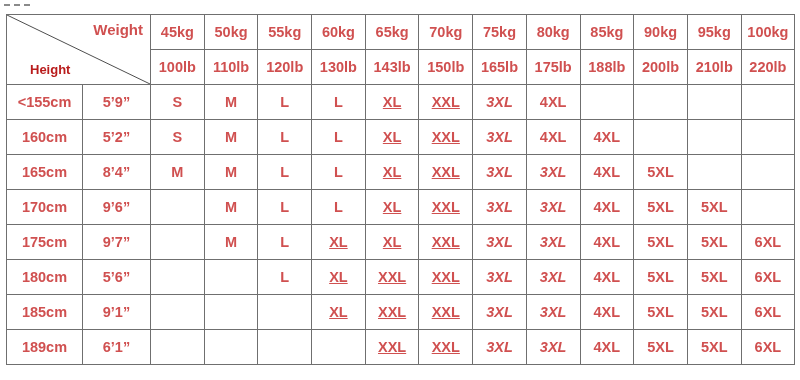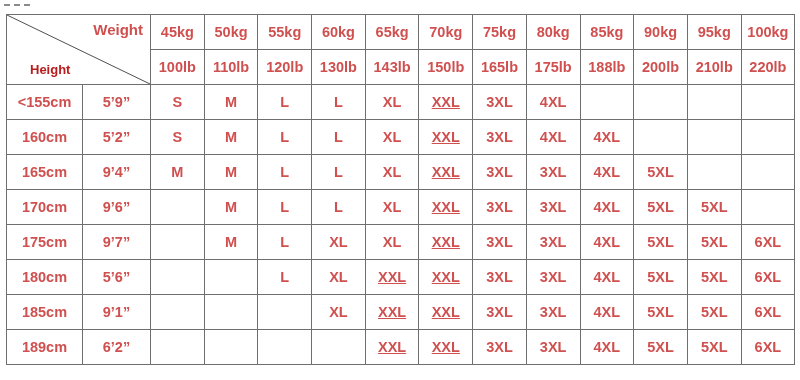--- a/index.html
+++ b/index.html
@@ -106,23 +106,23 @@
   .cell {
     color: #2b2b2b;
     font-size: 13.5px;
     font-weight: bold;
   }
   .cell.empty { color: transparent; }
 
   .sz-S    { background: #f3f3f3; }
   .sz-M    { background: #d9d9d9; }
   .sz-L    { background: #c2c2c2; }
-  .sz-XL   { background: #a8a8a8; }
+  .sz-XL   { background: #a8a8a8; text-decoration: underline; }
   .sz-XXL  { background: #7f7f7f; text-decoration: underline; }
-  .sz-3XL  { background: #fbe3d2; }
+  .sz-3XL  { background: #fbe3d2; font-style: italic; }
   .sz-4XL  { background: #f7c7a4; }
   .sz-5XL  { background: #f3ad81; }
   .sz-6XL  { background: #c4571a; }
   .sz-none { background: #ffffff; }
 </style>
 </head>
 <body>
 
 <div class="page">
 
@@ -212,21 +212,21 @@
           <td class="cell sz-XXL">XXL</td>
           <td class="cell sz-3XL">3XL</td>
           <td class="cell sz-4XL">4XL</td>
           <td class="cell sz-4XL">4XL</td>
           <td class="cell sz-none empty"></td>
           <td class="cell sz-none empty"></td>
           <td class="cell sz-none empty"></td>
         </tr>
         <tr>
           <td class="rh-cm">165cm</td>
-          <td class="rh-ft">9’4”</td>
+          <td class="rh-ft">8’4”</td>
           <td class="cell sz-M">M</td>
           <td class="cell sz-M">M</td>
           <td class="cell sz-L">L</td>
           <td class="cell sz-L">L</td>
           <td class="cell sz-XL">XL</td>
           <td class="cell sz-XXL">XXL</td>
           <td class="cell sz-3XL">3XL</td>
           <td class="cell sz-3XL">3XL</td>
           <td class="cell sz-4XL">4XL</td>
           <td class="cell sz-5XL">5XL</td>
@@ -292,21 +292,21 @@
           <td class="cell sz-XXL">XXL</td>
           <td class="cell sz-3XL">3XL</td>
           <td class="cell sz-3XL">3XL</td>
           <td class="cell sz-4XL">4XL</td>
           <td class="cell sz-5XL">5XL</td>
           <td class="cell sz-5XL">5XL</td>
           <td class="cell sz-6XL">6XL</td>
         </tr>
         <tr>
           <td class="rh-cm">189cm</td>
-          <td class="rh-ft">6’2”</td>
+          <td class="rh-ft">6’1”</td>
           <td class="cell sz-none empty"></td>
           <td class="cell sz-none empty"></td>
           <td class="cell sz-none empty"></td>
           <td class="cell sz-none empty"></td>
           <td class="cell sz-XXL">XXL</td>
           <td class="cell sz-XXL">XXL</td>
           <td class="cell sz-3XL">3XL</td>
           <td class="cell sz-3XL">3XL</td>
           <td class="cell sz-4XL">4XL</td>
           <td class="cell sz-5XL">5XL</td>

